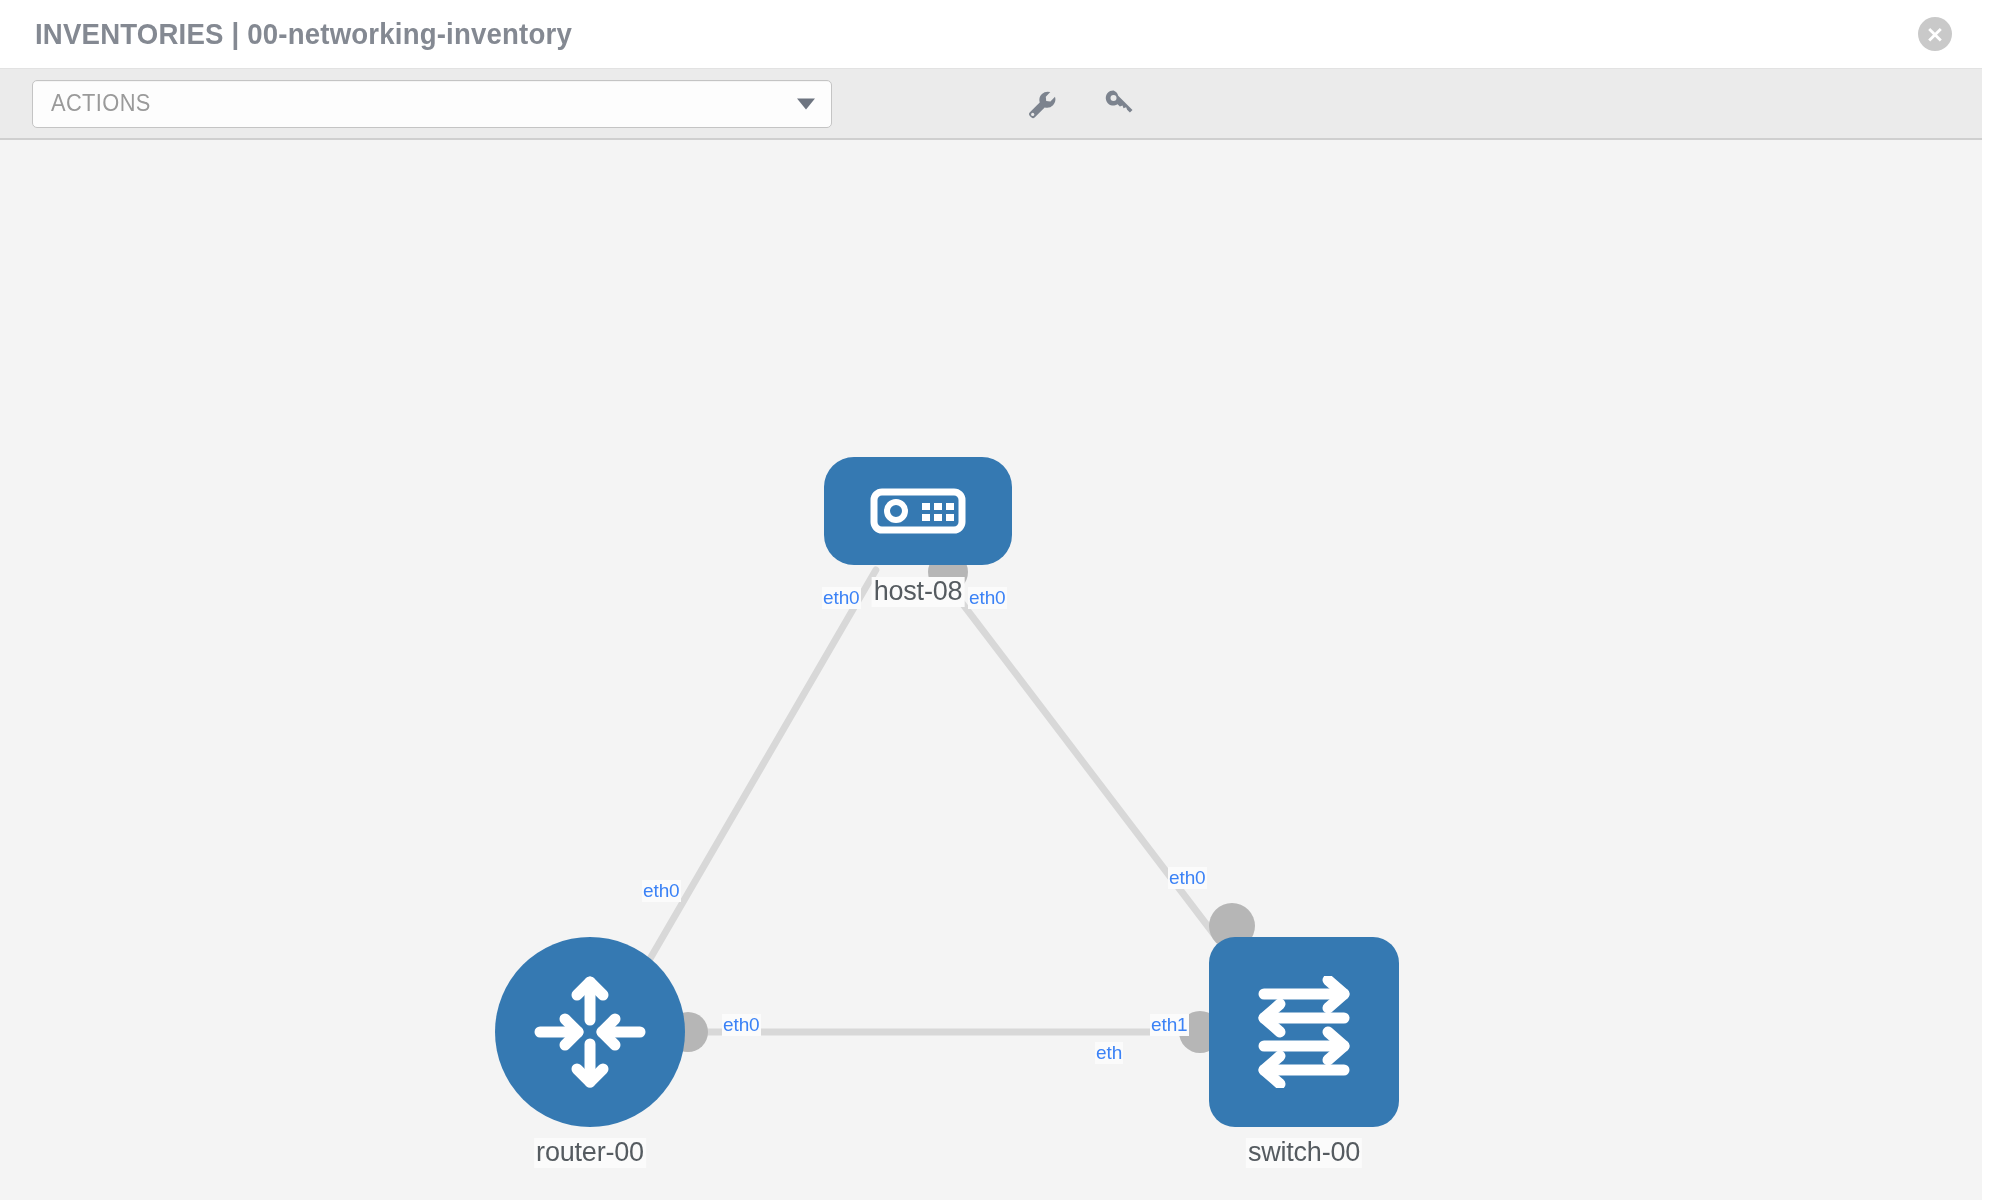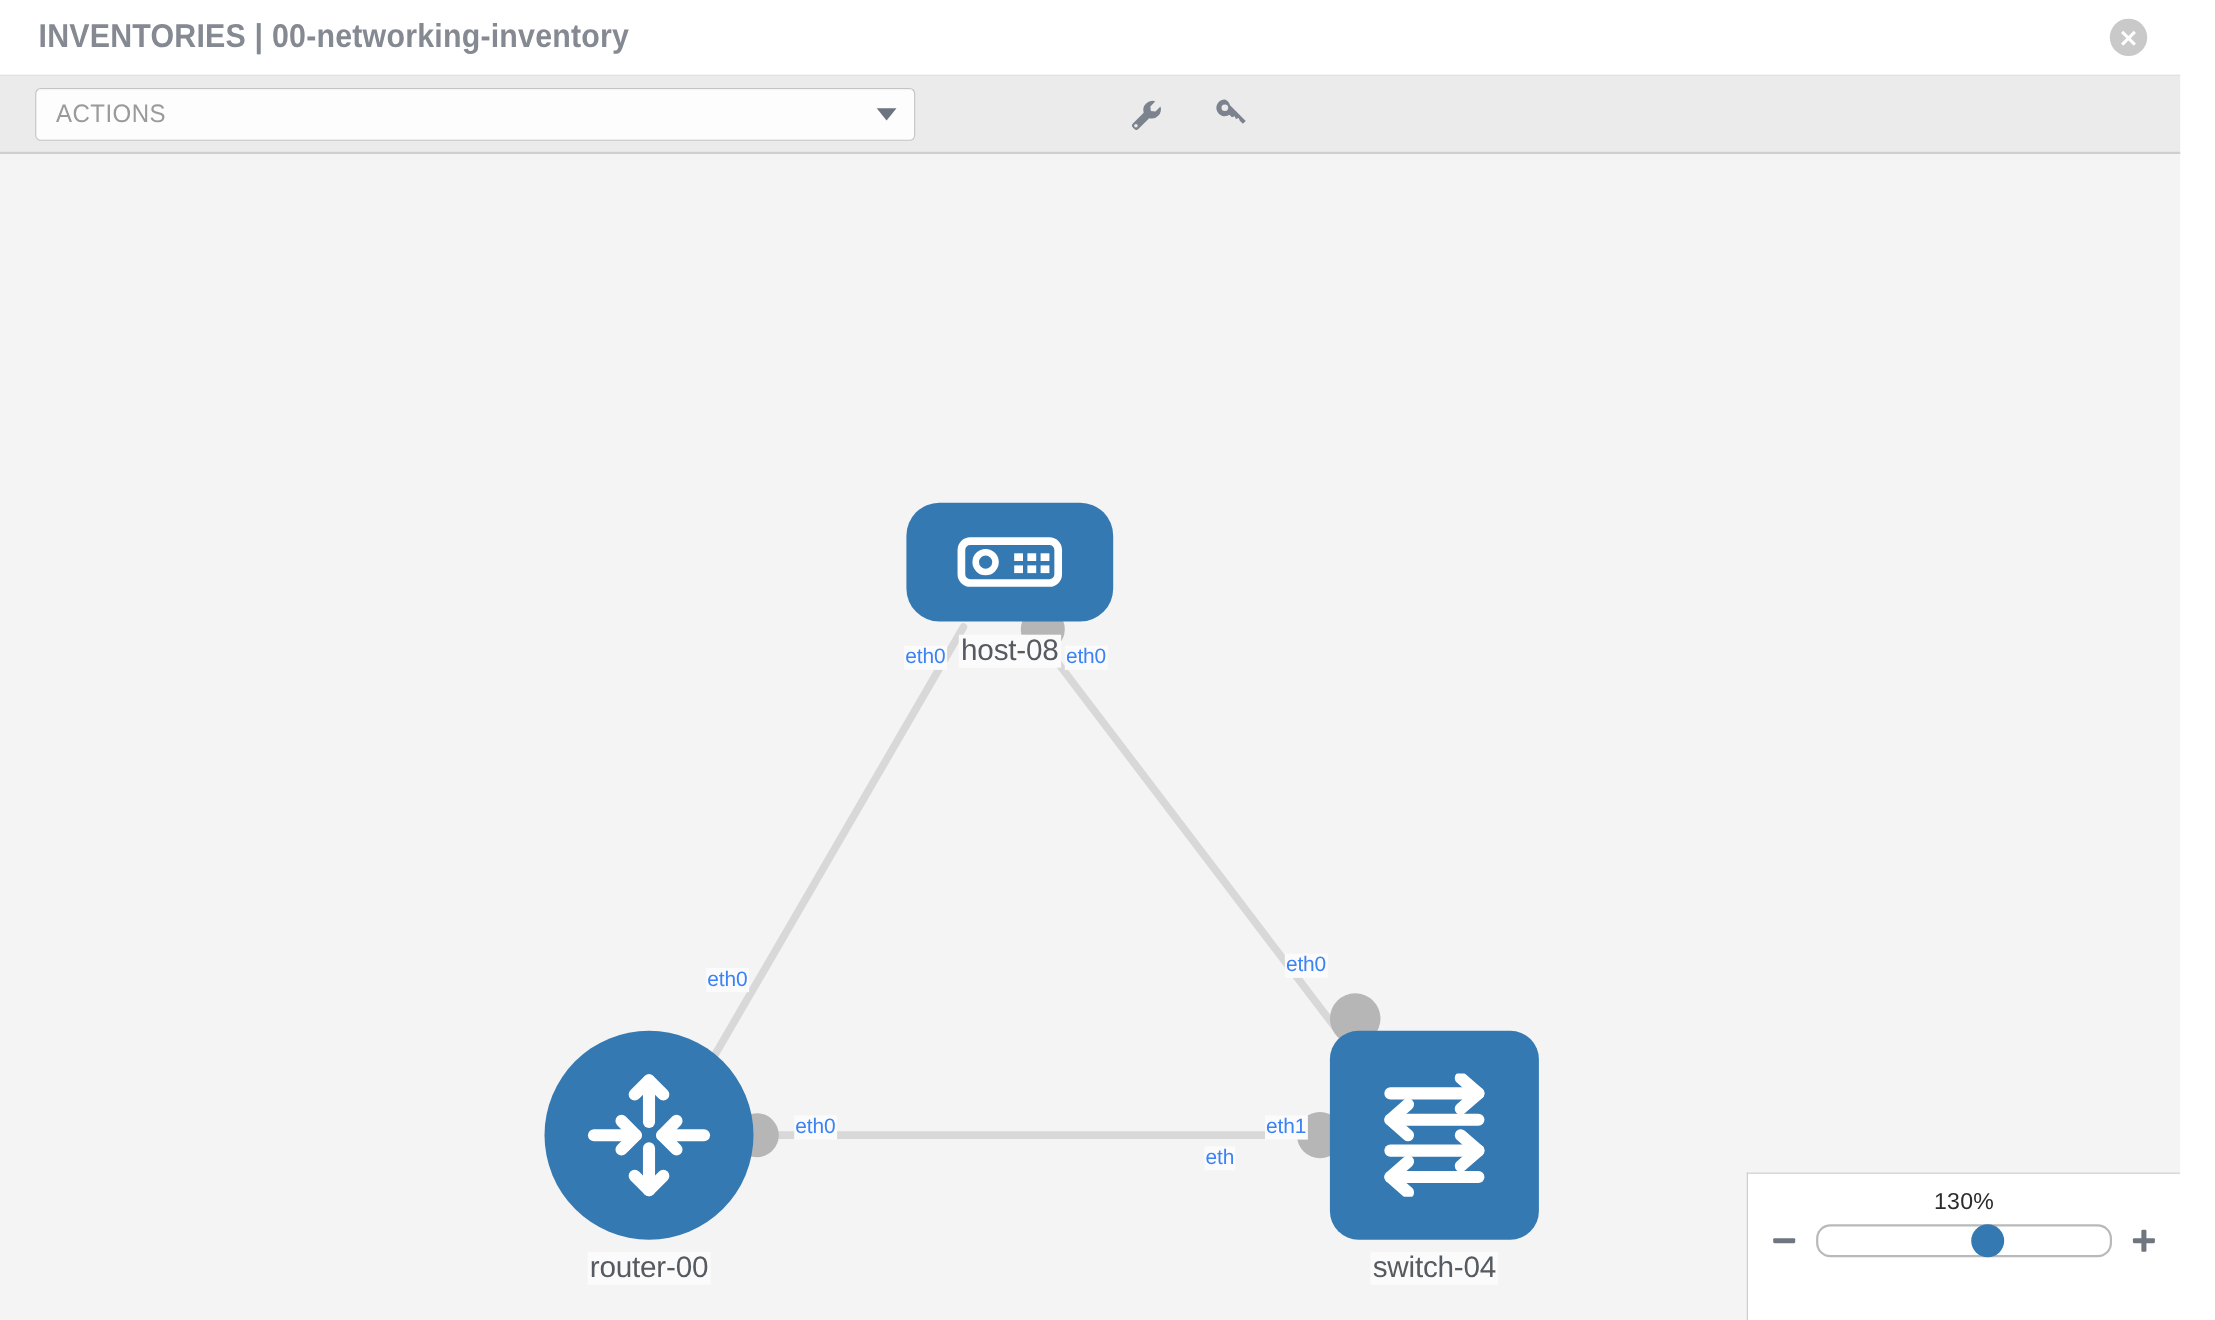--- a/index.html
+++ b/index.html
@@ -335,47 +335,28 @@
                 <path d="M82 4 L98 18 L82 32"></path>
                 <path d="M98 42 L18 42"></path>
                 <path d="M34 28 L18 42 L34 56"></path>
                 <path d="M18 70 L98 70"></path>
                 <path d="M82 56 L98 70 L82 84"></path>
                 <path d="M98 94 L18 94"></path>
                 <path d="M34 80 L18 94 L34 108"></path>
               </g>
             </svg>
           </div>
-          <div class="node-label" style="left: 1304px; top: 998px;">switch-04</div>
+          <div class="node-label" style="left: 1304px; top: 998px;">switch-00</div>
         </div>
       </div>
     <div id="portlabels-layer">
         <div class="port-label" style="left: 822px; top: 447px;">eth0</div>
         <div class="port-label" style="left: 968px; top: 447px;">eth0</div>
         <div class="port-label" style="left: 642px; top: 740px;">eth0</div>
         <div class="port-label" style="left: 1168px; top: 727px;">eth0</div>
         <div class="port-label" style="left: 722px; top: 874px;">eth0</div>
         <div class="port-label" style="left: 1095px; top: 874px; margin-top: 28px;">eth</div>
         <div class="port-label" style="left: 1118px; top: 874px; margin-left: 32px;">eth1</div>
       </div>
 
-    <div class="zoom-panel">
-      <div class="zoom-value">130%</div>
-      <div class="zoom-row">
-        <div class="zoom-btn">
-          <svg width="26" height="26" viewBox="0 0 26 26" aria-hidden="true">
-            <rect x="3" y="10.6" width="20" height="4.6" rx="1" fill="#6f7680"></rect>
-          </svg>
-        </div>
-        <div class="zoom-track">
-          <div class="zoom-thumb" id="zoom-thumb" style="left: 58%;"></div>
-        </div>
-        <div class="zoom-btn">
-          <svg width="26" height="26" viewBox="0 0 26 26" aria-hidden="true">
-            <rect x="3" y="10.6" width="20" height="4.6" rx="1" fill="#6f7680"></rect>
-            <rect x="10.7" y="3" width="4.6" height="20" rx="1" fill="#6f7680"></rect>
-          </svg>
-        </div>
-      </div>
-    </div>
 
   </div>
 </div>
 
 </body></html>

